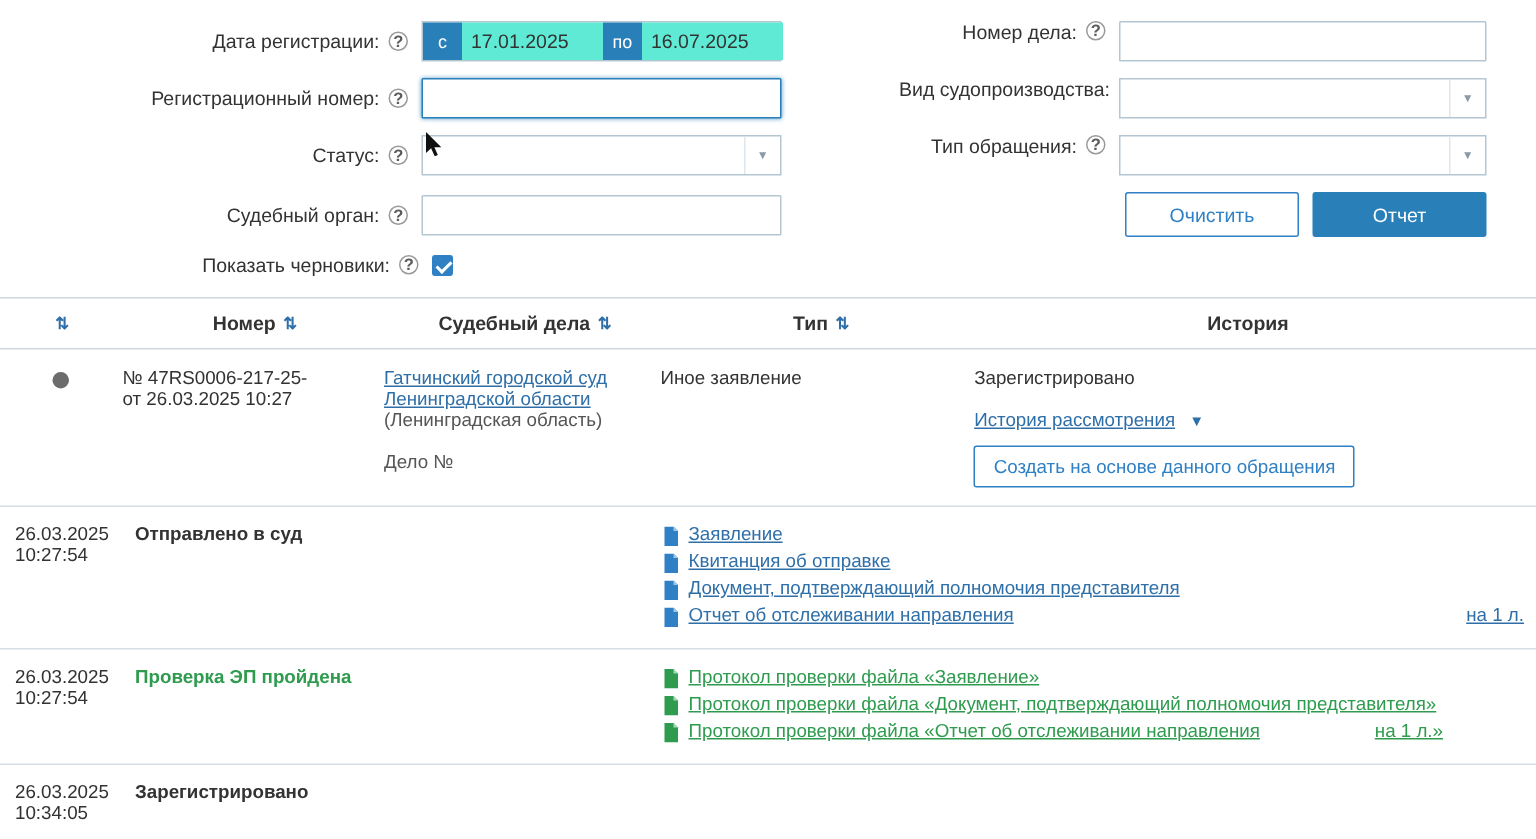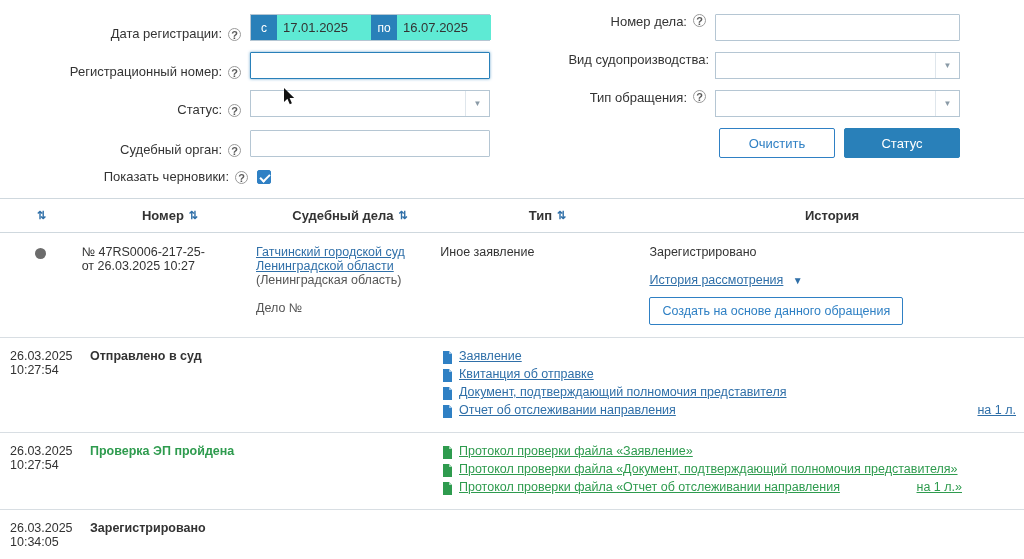--- a/index.html
+++ b/index.html
@@ -24,22 +24,23 @@
     padding: 14px 0 0 0;
   }
   .form-row {
     display: flex;
     align-items: center;
     margin-bottom: 11px;
   }
   .col-left {
     width: 490px;
     display: flex;
-    align-items: flex-end;
+    align-items: center;
     justify-content: flex-end;
+    margin-left: 31px;
   }
   .col-right {
     width: 470px;
     display: flex;
     align-items: flex-start;
     justify-content: flex-end;
     padding-left: 20px;
   }
   .lbl {
     font-size: 13px;
@@ -338,21 +339,21 @@
 
     <div class="form-row">
       <div class="col-left">
         <span class="lbl">Судебный орган:</span>
         <span class="help">?</span>
         <input class="field field-w240" value="" style="">
       </div>
       <div class="btn-row">
         <div class="btn-group">
           <button class="btn btn-outline">Очистить</button>
-          <button class="btn btn-primary">Статус</button>
+          <button class="btn btn-primary">Отчет</button>
         </div>
       </div>
     </div>
 
     <div class="form-row">
       <div class="col-left">
         <span class="lbl">Показать черновики:</span>
         <span class="help">?</span>
         <span class="checkbox"></span>
         <span style="width:219px"></span>

